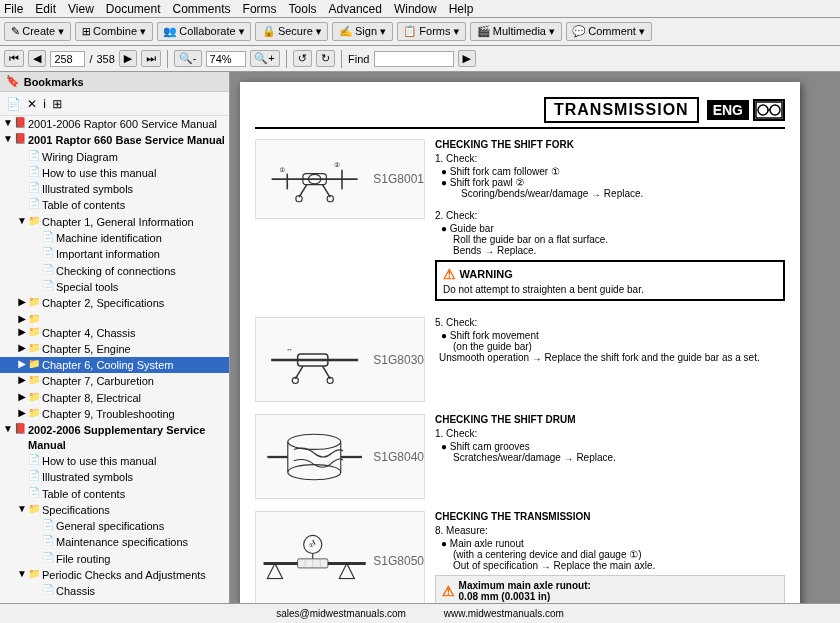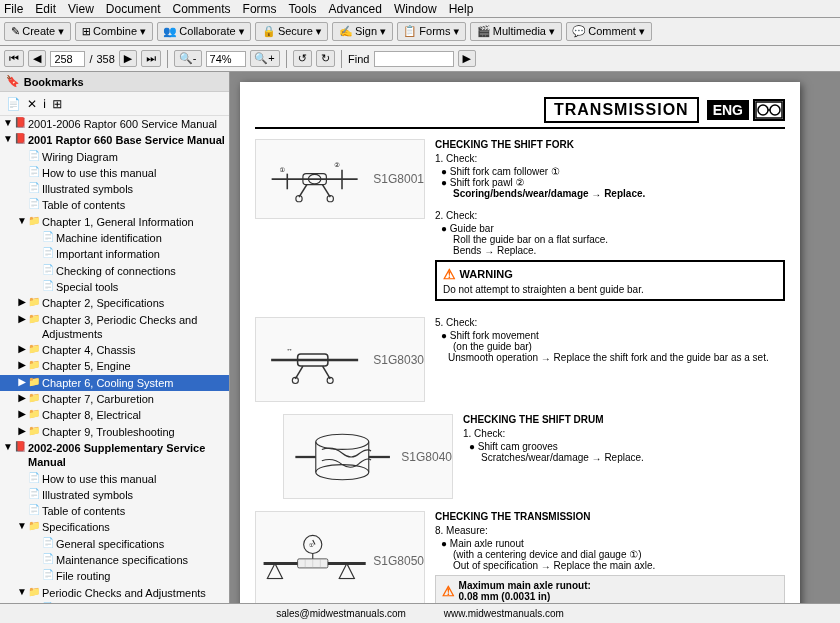--- a/index.html
+++ b/index.html
@@ -227,21 +227,20 @@
         <div class="tree-item">
           <span style="display: inline-block; width: 16px; flex-shrink: 0;"></span>
           <span class="tree-toggle">▶</span>
           <span class="tree-icon">📁</span>
           <span class="tree-label">Chapter 2, Specifications</span>
         </div>
         <div class="tree-item">
           <span style="display: inline-block; width: 16px; flex-shrink: 0;"></span>
           <span class="tree-toggle">▶</span>
           <span class="tree-icon">📁</span>
-          <span class="tree-label">Chapter 3, Periodic Checks and Adjustments</span>
         </div>
         <div class="tree-item">
           <span style="display: inline-block; width: 16px; flex-shrink: 0;"></span>
           <span class="tree-toggle">▶</span>
           <span class="tree-icon">📁</span>
           <span class="tree-label">Chapter 4, Chassis</span>
         </div>
         <div class="tree-item">
           <span style="display: inline-block; width: 16px; flex-shrink: 0;"></span>
           <span class="tree-toggle">▶</span>
@@ -373,21 +372,21 @@
             </svg>
             <div class="img-caption">S1G8001</div>
           </div>
 
         </div>
         <div class="section-text">
           <div class="section-title">CHECKING THE SHIFT FORK</div>
           <div class="section-step">1. Check:</div>
           <div class="bullet">● Shift fork cam follower ①</div>
           <div class="bullet">● Shift fork pawl ②</div>
-          <div class="bullet" style="margin-left:18px;font-weight:bold;">Scoring/bends/wear/damage → Replace.</div>
+          <div class="bullet" style="margin-left:26px;">Scoring/bends/wear/damage → Replace.</div>
           <br>
           <div class="section-step">2. Check:</div>
           <div class="bullet">● Guide bar</div>
           <div class="bullet" style="margin-left:18px;">Roll the guide bar on a flat surface.</div>
           <div class="bullet" style="margin-left:18px;">Bends → Replace.</div>
           <div class="warning-box">
             <div class="warning-header">
               <span class="warning-triangle">⚠</span>
               <span>WARNING</span>
             </div>
@@ -409,26 +408,26 @@
             <circle cx="98" cy="67" r="4" fill="none" stroke="#333" stroke-width="1.5"></circle>
 
             <text x="40" y="28" font-size="9" fill="#000">↔</text>
           </svg>
           <div class="img-caption">S1G8030</div>
         </div>
         <div class="section-text">
           <div class="section-step">5. Check:</div>
           <div class="bullet">● Shift fork movement</div>
           <div class="bullet" style="margin-left:18px;">(on the guide bar)</div>
-          <div class="bullet" style="margin-left:13px;">Unsmooth operation → Replace the shift fork and the guide bar as a set.</div>
+          <div class="bullet" style="margin-left:4px;">Unsmooth operation → Replace the shift fork and the guide bar as a set.</div>
         </div>
       </div>
 
       <div class="section">
-        <div class="section-img" style="height:85px; width:170px;margin-left:28px;">
+        <div class="section-img" style="height:85px; width:170px;">
           <svg width="155" height="80" viewBox="0 0 155 80">
 
             <ellipse cx="77" cy="20" rx="35" ry="10" fill="none" stroke="#333" stroke-width="1.5"></ellipse>
             <ellipse cx="77" cy="60" rx="35" ry="10" fill="none" stroke="#333" stroke-width="1.5"></ellipse>
             <line x1="42" y1="20" x2="42" y2="60" stroke="#333" stroke-width="1.5"></line>
             <line x1="112" y1="20" x2="112" y2="60" stroke="#333" stroke-width="1.5"></line>
 
             <path d="M50,30 Q65,25 77,35 Q89,45 100,35 Q110,28 115,32" fill="none" stroke="#333" stroke-width="1.5"></path>
             <path d="M50,45 Q65,40 77,50 Q89,58 100,48 Q110,40 115,44" fill="none" stroke="#333" stroke-width="1.5"></path>
 

